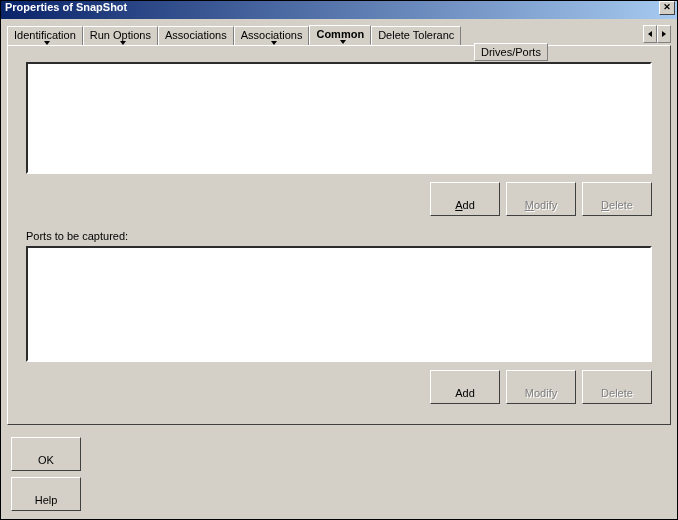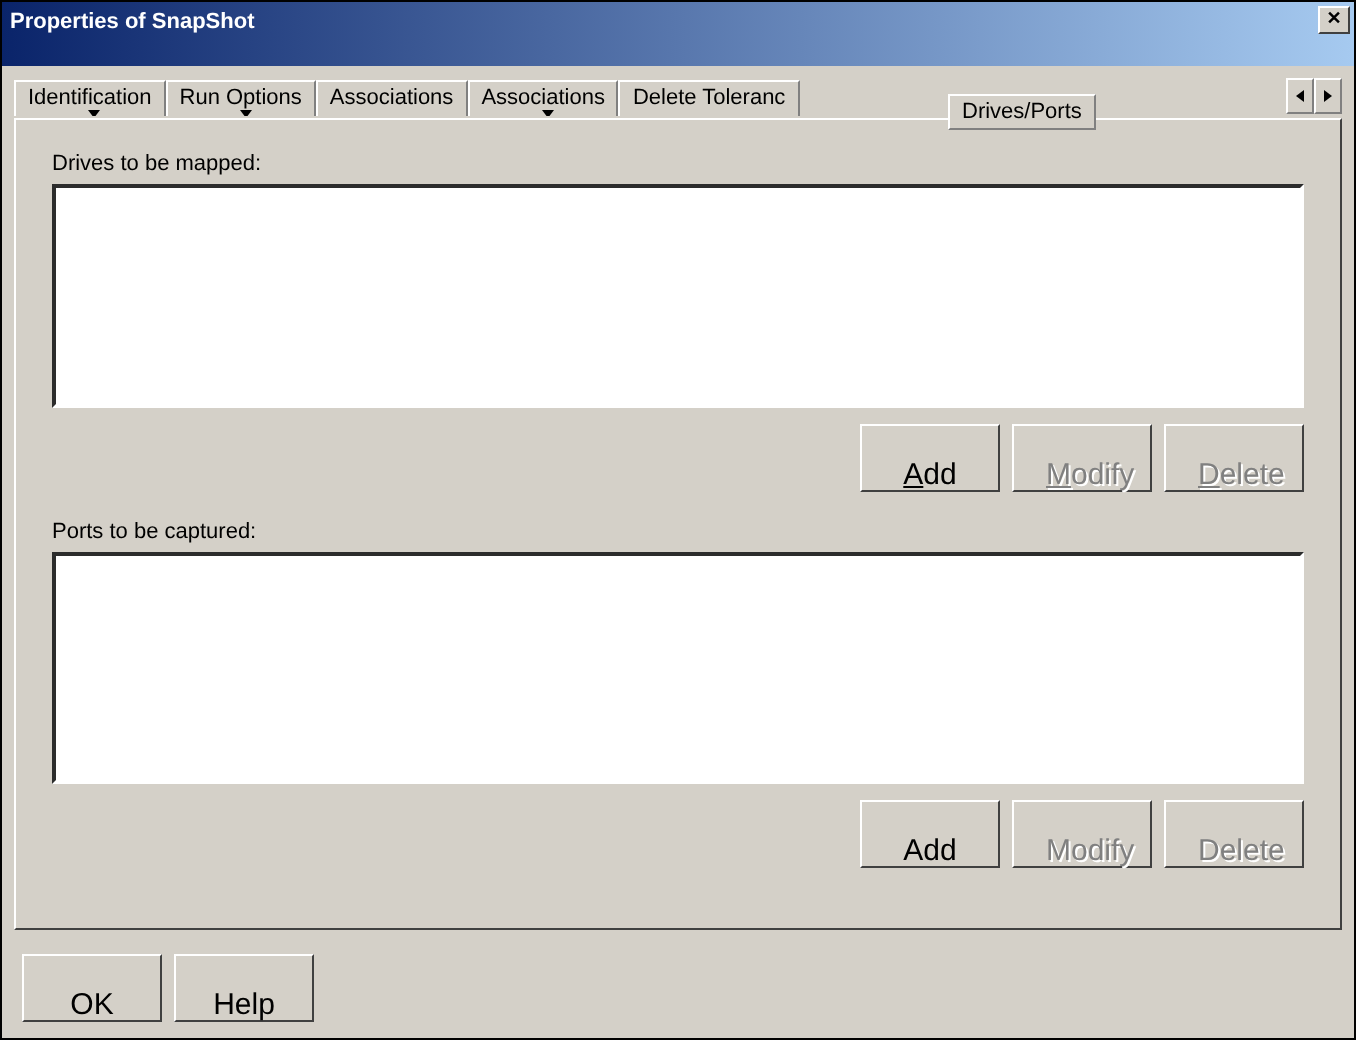--- a/index.html
+++ b/index.html
@@ -18,22 +18,22 @@
     border: 1px solid #000;
     background: #d4d0c8;
     display: flex;
     flex-direction: column;
   }
   .titlebar {
     height: 18px;
     background: linear-gradient(to right, #0a246a, #a6caf0);
     color: #fff;
     display: flex;
-    align-items: flex-end;
-    padding: 16px 2px;
+    align-items: flex-start;
+    padding: 0 2px;
     font-weight: bold;
     font-size: 11px;
   }
   .titlebar-text { flex: 1; padding-left: 2px; }
   .titlebar-btn {
     width: 16px; height: 14px;
     background: #d4d0c8;
     border: 1px solid #fff;
     border-right-color: #404040;
     border-bottom-color: #404040;
@@ -88,21 +88,21 @@
   }
   .tab .arrow {
     margin-left: 5px;
     width: 0; height: 0;
     border-left: 3.5px solid transparent;
     border-right: 3.5px solid transparent;
     border-top: 4px solid #000;
   }
   .subtab {
     position: absolute;
-    top: 8px;
+    top: 18px;
     left: 467px;
     background: #d4d0c8;
     border: 1px solid #fff;
     border-right-color: #808080;
     border-bottom-color: #808080;
     padding: 2px 6px;
     height: 18px;
     display: flex;
     align-items: center;
     z-index: 3;
@@ -169,34 +169,35 @@
   }
   .btnrow.last { margin-bottom: 0; }
   .btn {
     width: 70px;
     height: 22px;
     border: 1px solid #404040;
     border-top-color: #fff;
     border-left-color: #fff;
     background: #d4d0c8;
     font-family: inherit;
-    font-size: 15px;
+    font-size: 11px;
     cursor: pointer;
     padding: 16px;
     text-align: center;
   }
   .btn.disabled {
     color: #808080;
     text-shadow: 1px 1px #fff;
     cursor: default;
   }
   .footer {
     display: flex;
     gap: 6px;
     padding: 6px 10px 8px 10px;
+    flex-direction: column;
   }
   .under { text-decoration: underline; }
 </style>
 </head>
 <body>
 
 <div class="window">
 
   <div class="titlebar">
     <span class="titlebar-text">Properties of SnapShot</span>
@@ -213,20 +214,24 @@
         </div>
         <div class="tab">
           <span>Run Options</span>
           <span class="arrow"></span>
         </div>
         <div class="tab">
           <span>Associations</span>
         </div>
         <div class="tab">
           <span>Associations</span>
+          <span class="arrow"></span>
+        </div>
+        <div class="tab active">
+          <span>Common</span>
           <span class="arrow"></span>
         </div>
         <div class="tab">
           <span>Delete Toleranc</span>
         </div>
       </div>
       <div class="tabscroll">
         <div class="tabscroll-btn scroll-left">
             <div></div>
           </div>
@@ -234,21 +239,20 @@
             <div></div>
           </div>
       </div>
       <div class="subtab">
         <span>Drives/Ports</span>
       </div>
     </div>
 
     <div class="panel">
 
-      <div class="section-label">Drives to be mapped:</div>
       <div class="listbox"></div>
       <div class="btnrow">
         <button class="btn"><span class="under">A</span>dd</button>
         <button class="btn disabled"><span class="under">M</span>odify</button>
         <button class="btn disabled"><span class="under">D</span>elete</button>
       </div>
 
       <div class="section-label">Ports to be captured:</div>
       <div class="listbox lower"></div>
       <div class="btnrow last">

